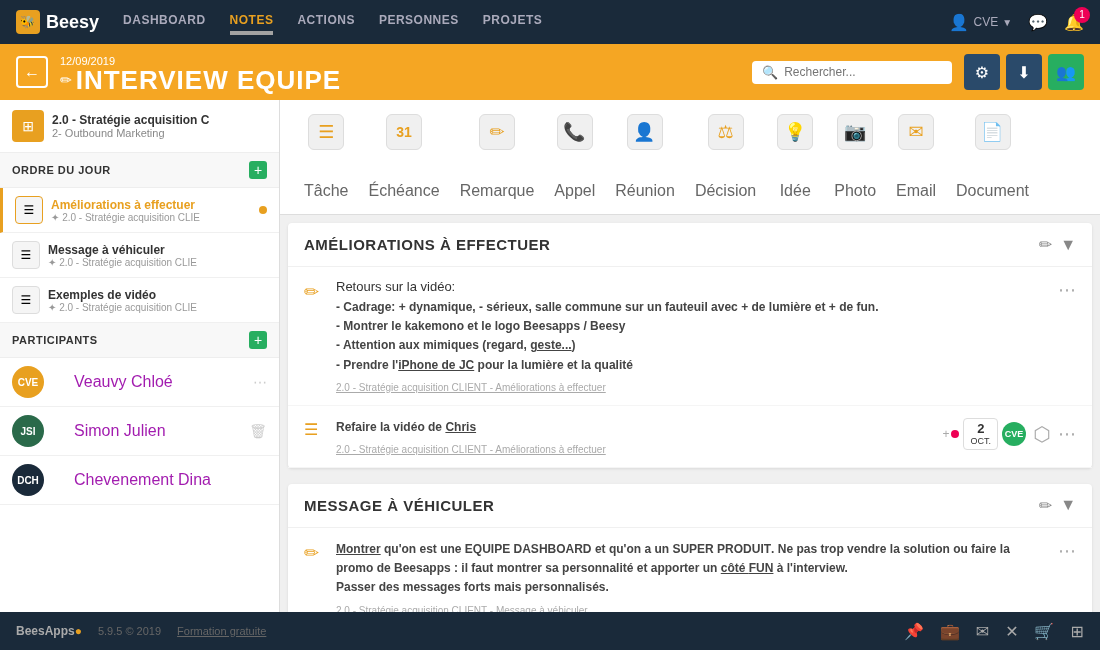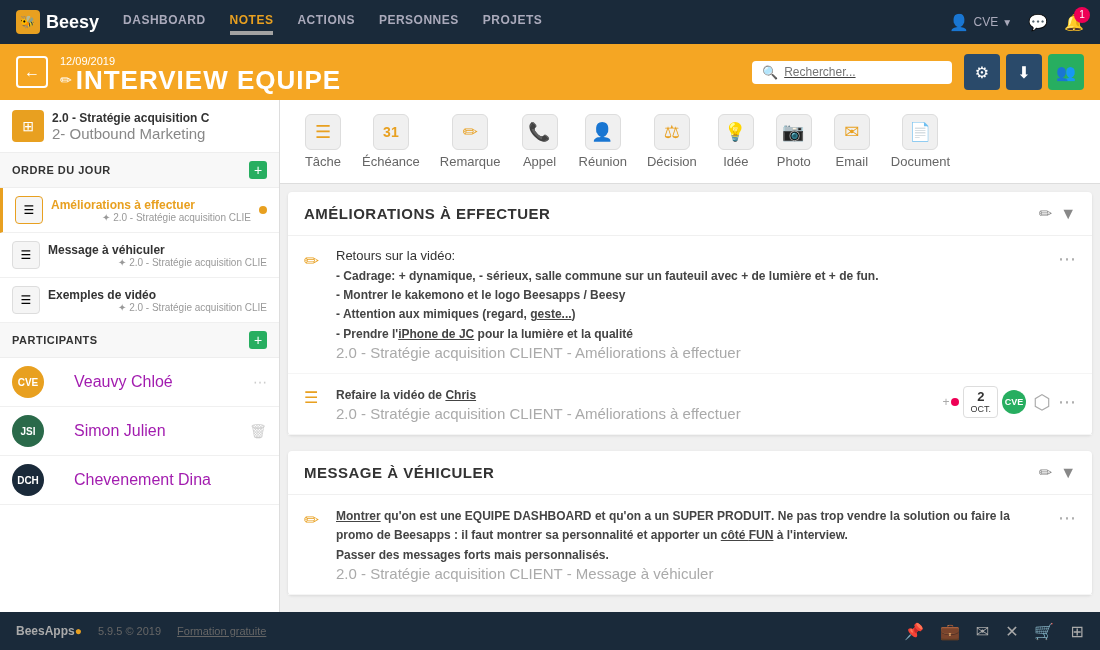--- a/index.html
+++ b/index.html
@@ -118,21 +118,20 @@
       background: white;
       border-radius: 4px;
       padding: 4px 10px;
       gap: 6px;
       width: 200px;
     }
     .search-input {
       border: none; outline: none;
       font-size: 12px; color: #404040;
       width: 100%;
-      text-decoration: underline;
     }
     .header-action-btns {
       display: flex; gap: 6px;
     }
     .header-btn {
       width: 36px; height: 36px;
       border-radius: 4px;
       border: none;
       cursor: pointer;
       display: flex; align-items: center; justify-content: center;
@@ -167,21 +166,21 @@
     }
     .project-icon {
       width: 32px; height: 32px;
       background: #e8a020;
       border-radius: 4px;
       display: flex; align-items: center; justify-content: center;
       color: white; font-size: 14px;
     }
     .project-text { flex: 1; }
     .project-name { font-size: 12px; font-weight: bold; color: #333; }
-    .project-sub { font-size: 15px; color: #888; }
+    .project-sub { font-size: 11px; color: #888; }
 
     .section-header {
       display: flex;
       align-items: center;
       padding: 8px 12px;
       background: #f8f8f8;
       border-bottom: 1px solid #eee;
     }
     .section-title {
       font-size: 11px;
@@ -225,21 +224,20 @@
     .agenda-text { flex: 1; }
     .agenda-name {
       font-size: 12px;
       font-weight: bold;
       color: #e8a020;
     }
     .agenda-name.inactive { color: #333; }
     .agenda-sub {
       font-size: 10px;
       color: #999;
-      text-align: right;
     }
     .dot-orange {
       width: 8px; height: 8px;
       background: #e8a020;
       border-radius: 50%;
     }
 
     
     .participant {
       display: flex;
@@ -291,22 +289,23 @@
       width: 36px; height: 36px;
       background: #f0f0f0;
       border-radius: 6px;
       border: 1px solid #ddd;
       display: flex; align-items: center; justify-content: center;
       font-size: 18px;
       color: #e8a020;
       margin-bottom: 4px;
     }
     .tool-label {
-      font-size: 13px;
+      font-size: 16px;
       color: #666;
+      margin-top: 28px;
     }
 
     
     .note-section {
       background: white;
       margin: 8px;
       border-radius: 4px;
       box-shadow: 0 1px 3px rgba(0,0,0,0.1);
     }
     .note-section-header {
@@ -341,21 +340,21 @@
     }
     .note-left-icon {
       color: #e8a020;
       font-size: 18px;
       margin-top: 2px;
       min-width: 20px;
     }
     .note-content { flex: 1; }
     .note-title { font-size: 13px; color: #333; margin-bottom: 4px; }
     .note-text { font-size: 12px; color: #444; line-height: 1.6; font-weight: bold; }
-    .note-project-tag { font-size: 15px; color: #aaa; margin-top: 0; }
+    .note-project-tag { font-size: 10px; color: #aaa; margin-top: 7px; text-decoration: underline; }
     .note-right { display: flex; flex-direction: column; align-items: flex-end; gap: 4px; }
     .note-menu { color: #aaa; cursor: pointer; font-size: 18px; }
     .dot-red { width: 8px; height: 8px; background: #e05; border-radius: 50%; }
     .date-badge {
       display: flex;
       flex-direction: column;
       align-items: center;
       background: #fff;
       border: 1px solid #ddd;
       border-radius: 4px;

